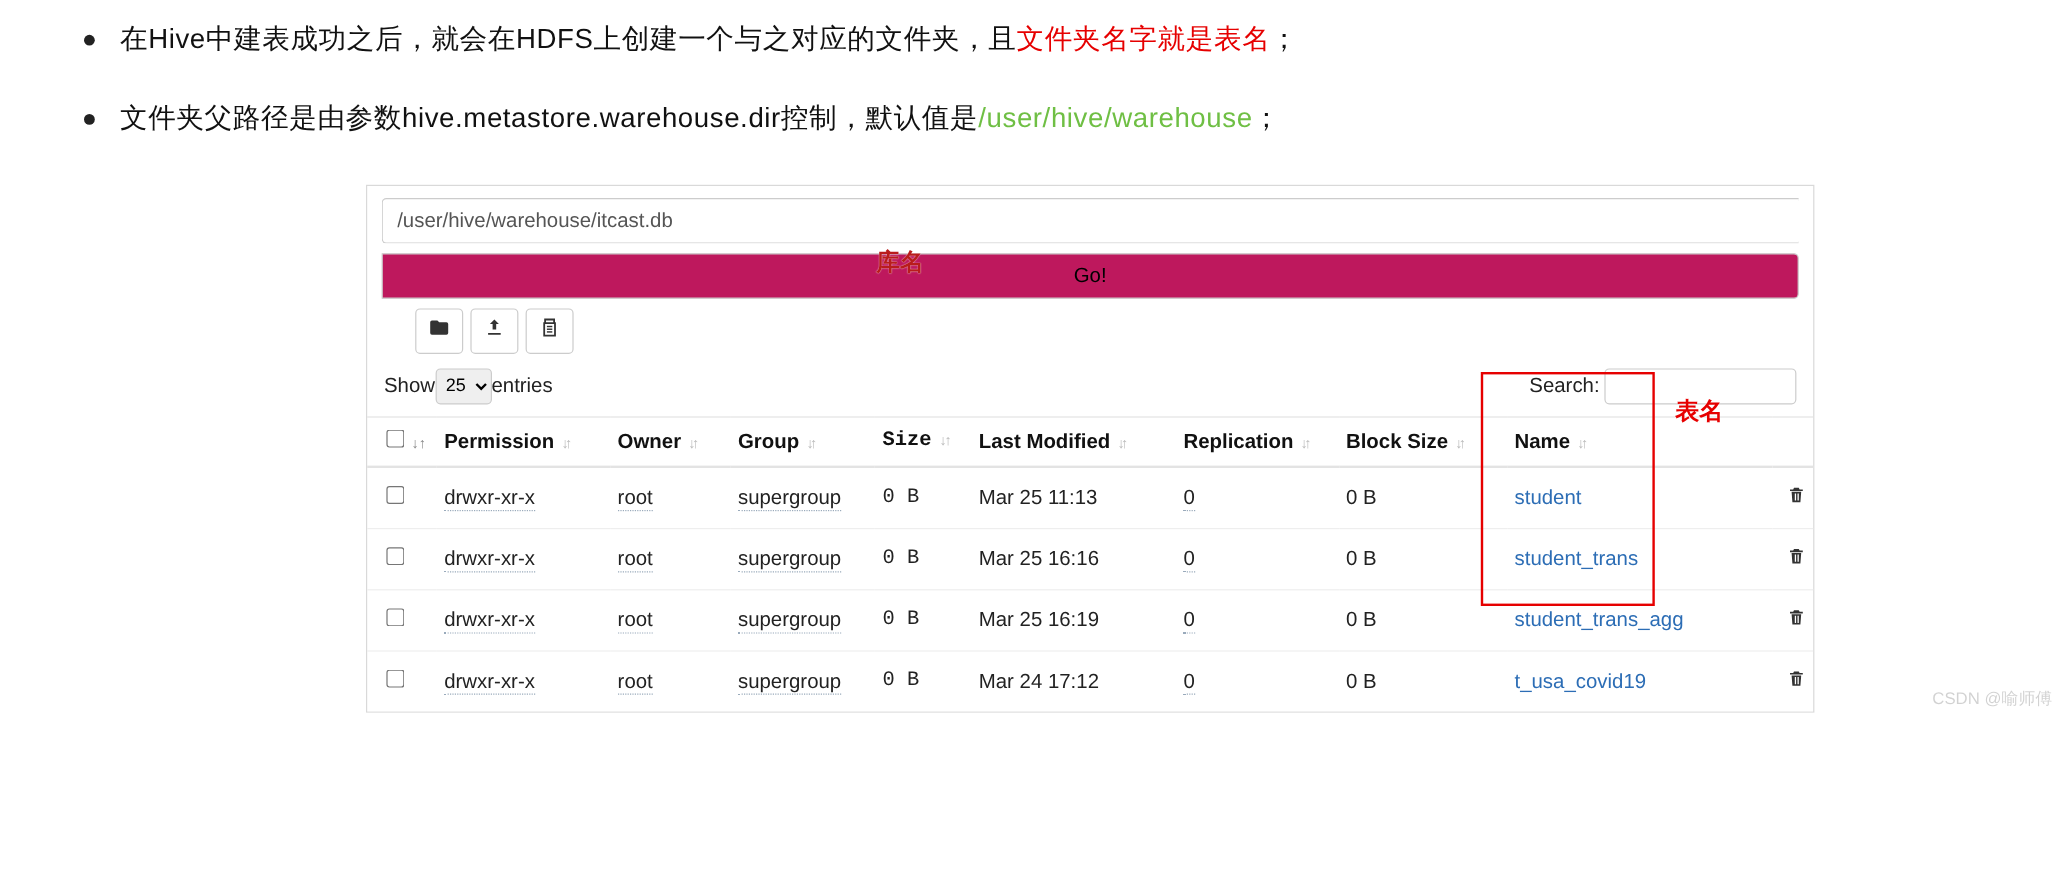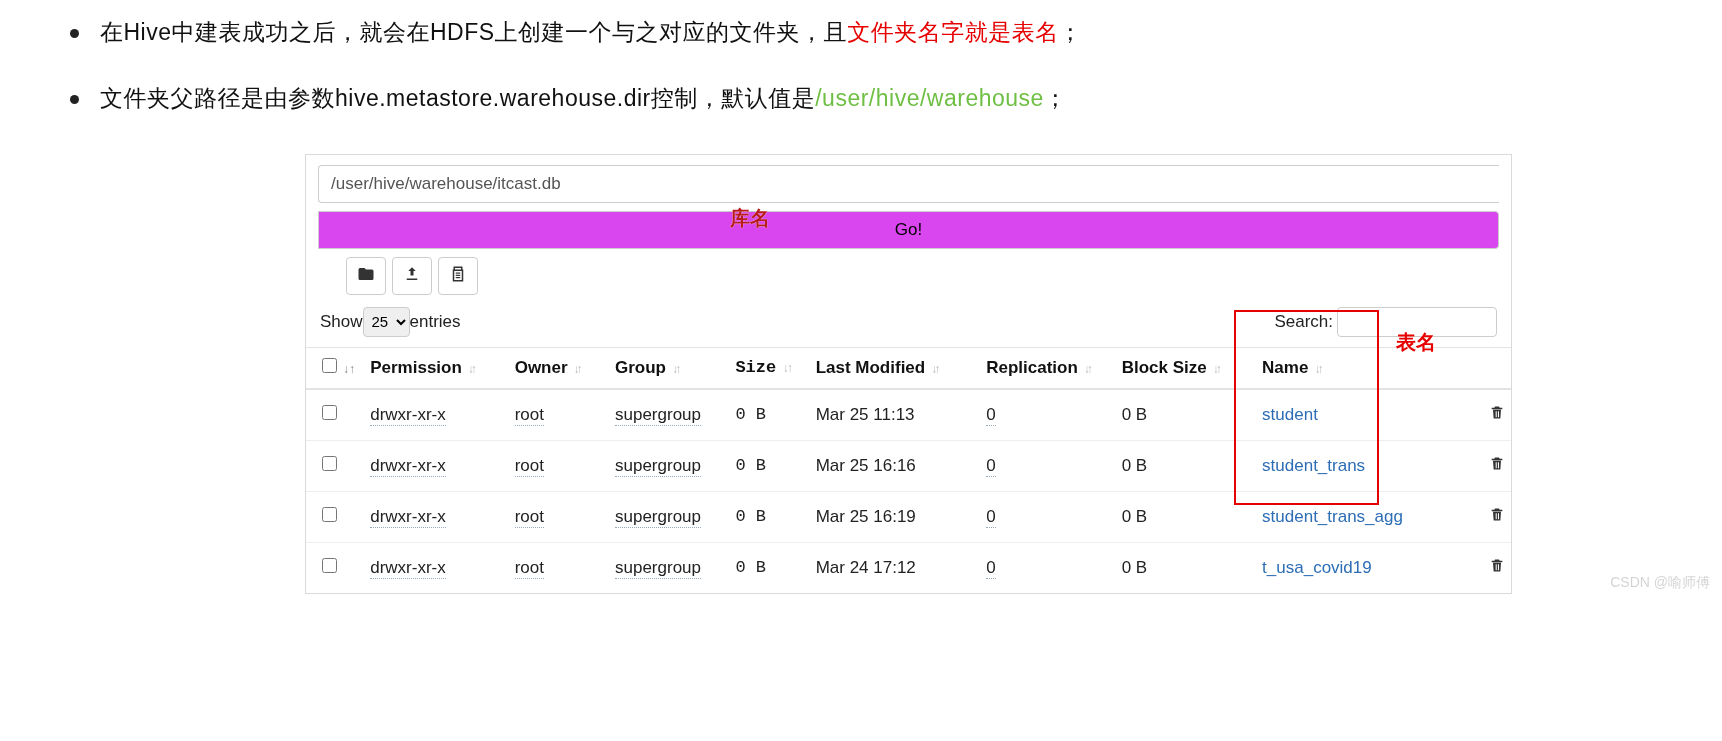--- a/index.html
+++ b/index.html
@@ -51,21 +51,21 @@
     border-right:none;
     border-radius:4px 0 0 4px;
     padding:8px 12px;
     font-size:17px;
     color:#555;
     height:38px;
   }
   .go-btn {
     border:1px solid #ccc;
     border-radius:0 4px 4px 0;
-    background:#d946ef;
+    background:#be185d;
     padding:0 14px;
     font-size:17px;
     height:38px;
     cursor:pointer;
   }
   .icon-group { display:flex; gap:6px; margin-left:28px; }
   .icon-btn {
     width:40px; height:38px;
     border:1px solid #ccc; border-radius:4px;
     background:#fff;

